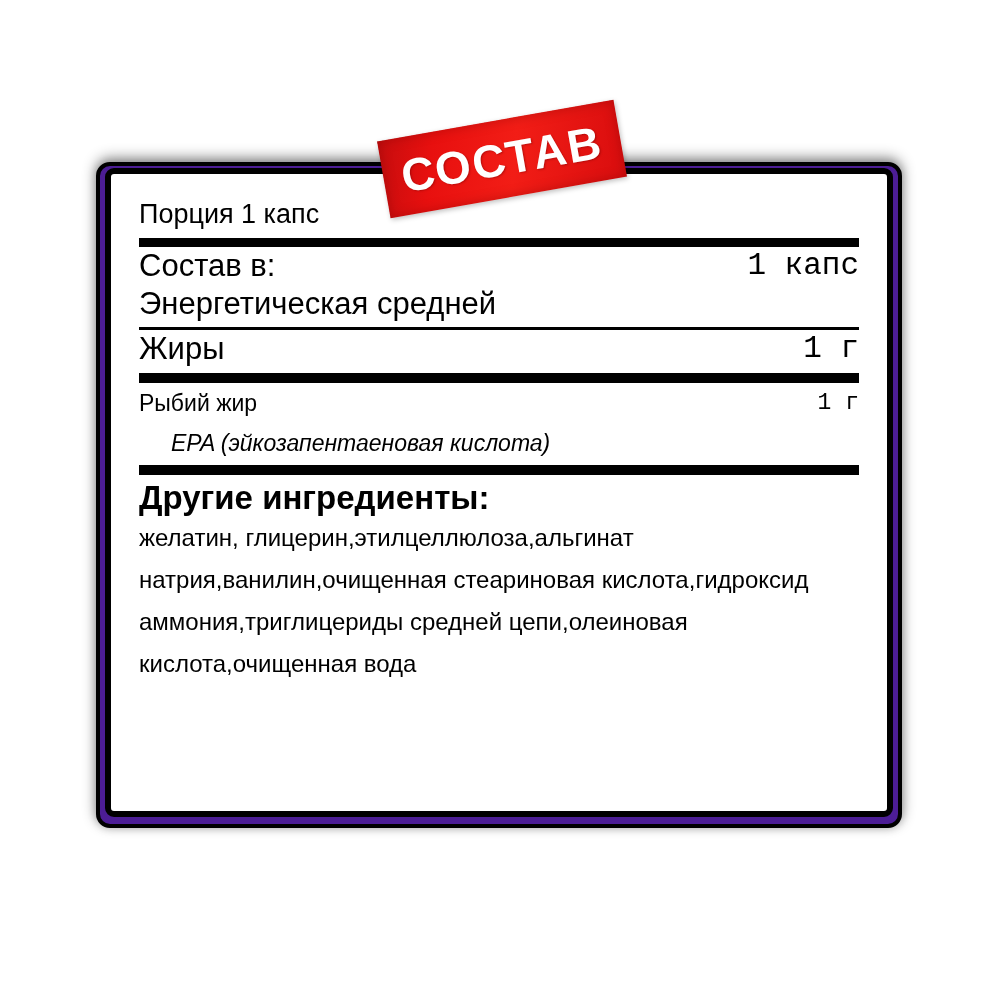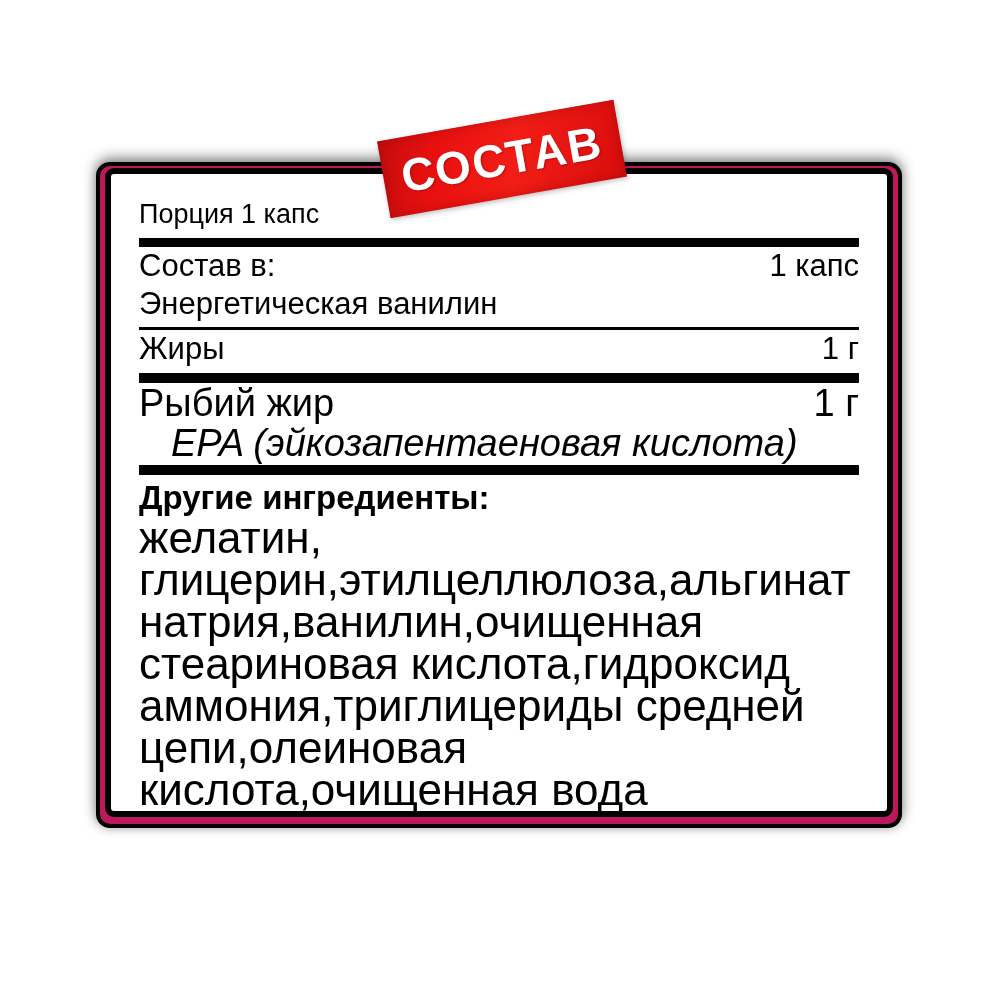--- a/index.html
+++ b/index.html
@@ -7,45 +7,45 @@
     --badge-fg:#ffffff;
   }
   *{margin:0;padding:0;box-sizing:border-box;}
   html,body{width:1000px;height:1000px;background:#ffffff;
     font-family:"Liberation Sans", sans-serif;color:#000;overflow:hidden;}
   .page{position:relative;width:1000px;height:1000px;background:#fff;}
 
   
   .outer-frame{
     position:absolute;left:96px;top:162px;width:806px;height:666px;
-    border:4px solid #000;border-radius:14px;background:#be185d;
+    border:4px solid #000;border-radius:14px;background:#4c1d95;
     box-shadow:0 -4px 14px rgba(0,0,0,.45), 0 0 8px rgba(0,0,0,.18);
   }
   .inner-frame{
     position:absolute;left:5px;right:5px;top:2px;bottom:7px;
     border:6px solid #000;border-radius:9px;background:#fff;
     padding:0 28px;overflow:hidden;
   }
 
   .serving{margin-top:24px;font-size:27px;line-height:32px;}
 
   .bar-thick{height:9px;background:#000;}
   .bar-thick.b1{margin-top:8px;}
   .bar-thick.b2{height:10px;margin-top:5px;}
   .bar-thick.b3{height:10px;margin-top:2px;}
   .rule-thin{height:3px;background:#000;margin-top:4px;}
 
   .row{display:flex;justify-content:space-between;align-items:flex-end;
     font-size:31px;line-height:38px;}
-  .row .val{white-space:nowrap;}
-  .nrow{font-size:38px;line-height:40px;}
+  .row .val{white-space:nowrap;font-family:Liberation Mono, monospace;}
+  .nrow{font-size:23px;line-height:40px;}
   .nrow.indent .lbl{padding-left:32px;font-style:italic;}
 
   .oi-heading{margin-top:4px;font-size:33px;line-height:38px;font-weight:bold;}
-  .oi-text{font-size:44px;line-height:42px;}
+  .oi-text{font-size:24px;line-height:42px;}
 
   
   .badge{
     position:absolute;left:382px;top:120px;width:240px;height:78px;
     transform:rotate(-10deg);
     background:linear-gradient(105deg,#c60d0e 0%,var(--badge-bg) 22%,#f21d16 55%,#d90d0e 100%);
     box-shadow:inset 0 0 12px rgba(110,0,0,.35), 1px 2px 5px rgba(0,0,0,.25);
     display:flex;align-items:center;justify-content:center;
     z-index:5;
   }
@@ -65,21 +65,21 @@
       <div class="serving">Порция 1 капс</div>
 
       <div class="bar-thick b1"></div>
 
       <div class="row">
         <span class="lbl">Состав в:</span>
         <span class="val">1 капс</span>
       </div>
 
       <div class="row">
-        <span class="lbl">Энергетическая ванилин</span>
+        <span class="lbl">Энергетическая средней</span>
       </div>
 
       <div class="rule-thin"></div>
 
       <div class="row">
         <span class="lbl">Жиры</span>
         <span class="val">1 г</span>
       </div>
 
       <div class="bar-thick b2"></div>

